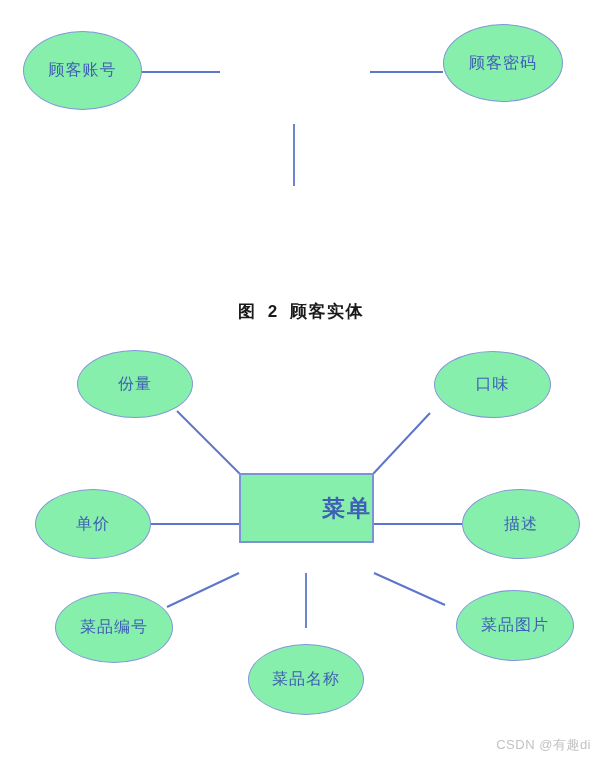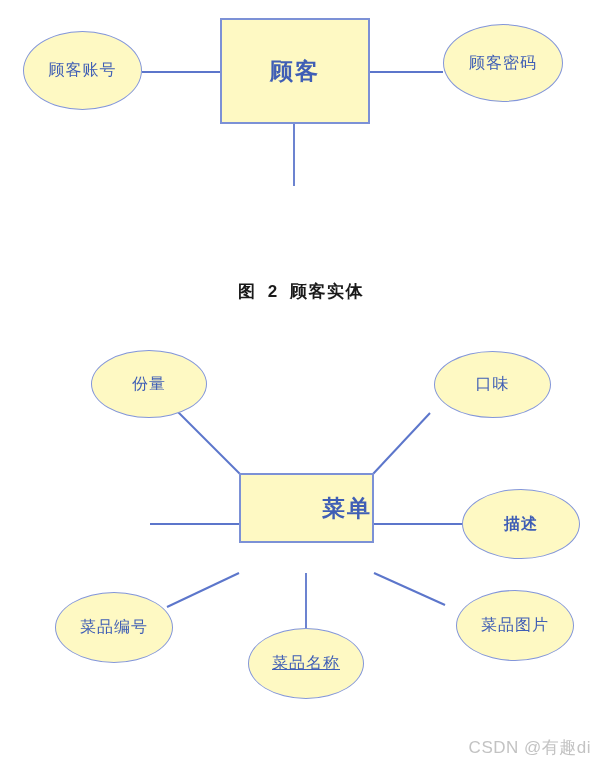--- a/index.html
+++ b/index.html
@@ -22,21 +22,21 @@
     width: 602px;
     height: 761px;
     pointer-events: none;
   }
   .node {
     position: absolute;
     display: flex;
     align-items: center;
     justify-content: center;
     box-sizing: border-box;
-    background: #fef9c3;
+    background: #86efac;
     color: #3f5eb5;
   }
   .entity-rect {
     border: 2px solid #7c91d6;
     font-size: 23px;
     font-weight: bold;
     letter-spacing: 2px;
   }
   .attr-ellipse {
     border: 1.5px solid #8396da;
@@ -54,21 +54,21 @@
     font-size: 17px;
     font-weight: bold;
     letter-spacing: 1.5px;
     word-spacing: 5px;
   }
   .watermark {
     position: absolute;
     right: 11px;
     top: 736px;
     color: #c3c3c3;
-    font-size: 17px;
+    font-size: 13px;
     letter-spacing: 0.5px;
   }
 </style>
 </head>
 <body>
 
 <div id="canvas">
 
   <svg class="connectors" viewBox="0 0 602 761" xmlns="http://www.w3.org/2000/svg">
 
@@ -78,57 +78,57 @@
 
     <line x1="177" y1="411" x2="240" y2="474" stroke="#5c76cb" stroke-width="2"></line>
     <line x1="430" y1="413" x2="373" y2="474" stroke="#5c76cb" stroke-width="2"></line>
     <line x1="150" y1="524" x2="239" y2="524" stroke="#5c76cb" stroke-width="1.8"></line>
     <line x1="374" y1="524" x2="462" y2="524" stroke="#5c76cb" stroke-width="1.8"></line>
     <line x1="239" y1="573" x2="167" y2="607" stroke="#5c76cb" stroke-width="2"></line>
     <line x1="306" y1="573" x2="306" y2="628" stroke="#5c76cb" stroke-width="1.8"></line>
     <line x1="374" y1="573" x2="445" y2="605" stroke="#5c76cb" stroke-width="2"></line>
   </svg>
 
-  <div class="node entity-rect" style="left:220px; top:18px; width:150px; height:106px;">
-    <span>顾客</span>
-  </div>
 
   <div class="node attr-ellipse" style="left:23px; top:31px; width:119px; height:79px;">
     <span>顾客账号</span>
   </div>
 
   <div class="node attr-ellipse" style="left:443px; top:24px; width:120px; height:78px;">
     <span>顾客密码</span>
   </div>
 
 
-  <div class="caption" style="top:280px;">图 2 顾客实体</div>
+  <div class="caption" style="top:300px;">图 2 顾客实体</div>
 
   <div class="node entity-rect" style="left:239px; top:473px; width:135px; height:70px;justify-content:flex-end;">
     <span>菜单</span>
   </div>
 
-  <div class="node attr-ellipse" style="left:91px; top:350px; width:116px; height:68px;">
+  <div class="node attr-ellipse" style="left:77px; top:350px; width:116px; height:68px;">
     <span>份量</span>
   </div>
 
   <div class="node attr-ellipse" style="left:434px; top:351px; width:117px; height:67px;">
     <span>口味</span>
   </div>
 
+  <div class="node attr-ellipse" style="left:35px; top:489px; width:116px; height:70px;">
+    <span>单价</span>
+  </div>
 
-  <div class="node attr-ellipse" style="left:462px; top:489px; width:118px; height:70px;font-weight:bold;">
+  <div class="node attr-ellipse" style="left:462px; top:489px; width:118px; height:70px;">
     <span>描述</span>
   </div>
 
   <div class="node attr-ellipse" style="left:55px; top:592px; width:118px; height:71px;">
     <span>菜品编号</span>
   </div>
 
-  <div class="node attr-ellipse" style="left:248px; top:628px; width:116px; height:71px;text-decoration:underline;">
+  <div class="node attr-ellipse" style="left:248px; top:644px; width:116px; height:71px;">
     <span>菜品名称</span>
   </div>
 
   <div class="node attr-ellipse" style="left:456px; top:590px; width:118px; height:71px;">
     <span>菜品图片</span>
   </div>
 
 
   <div class="watermark">CSDN @有趣di</div>
 

